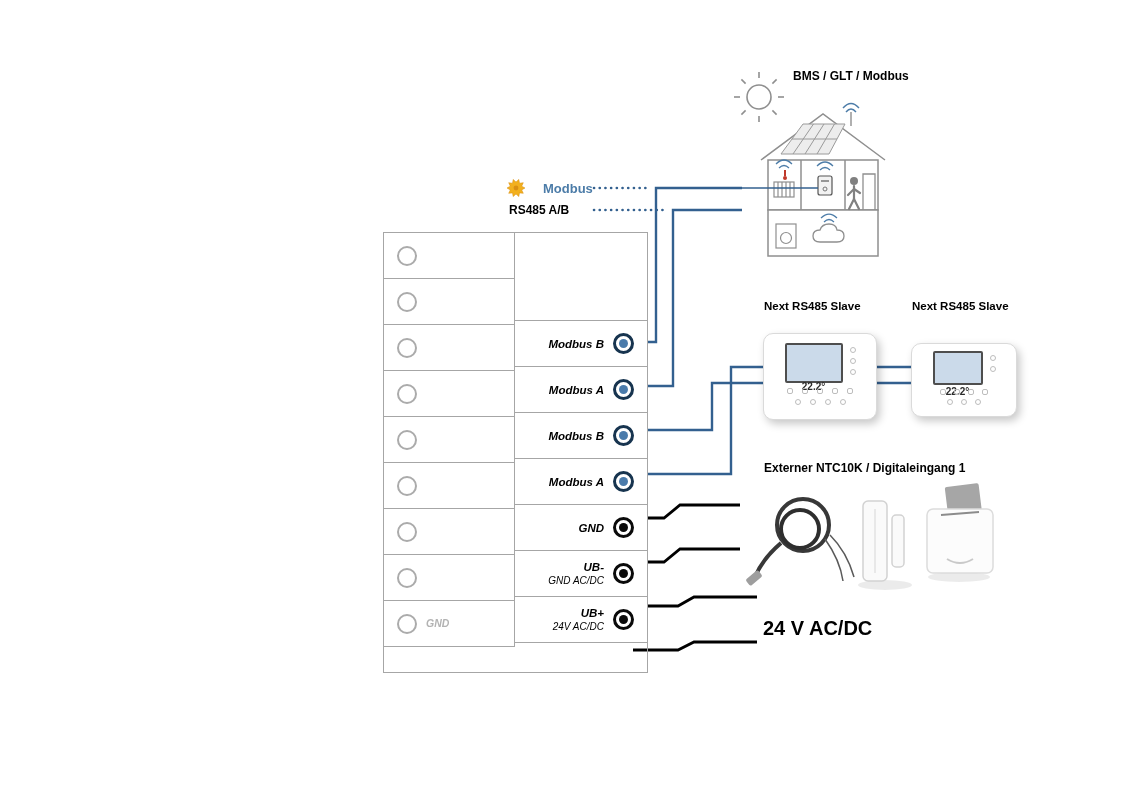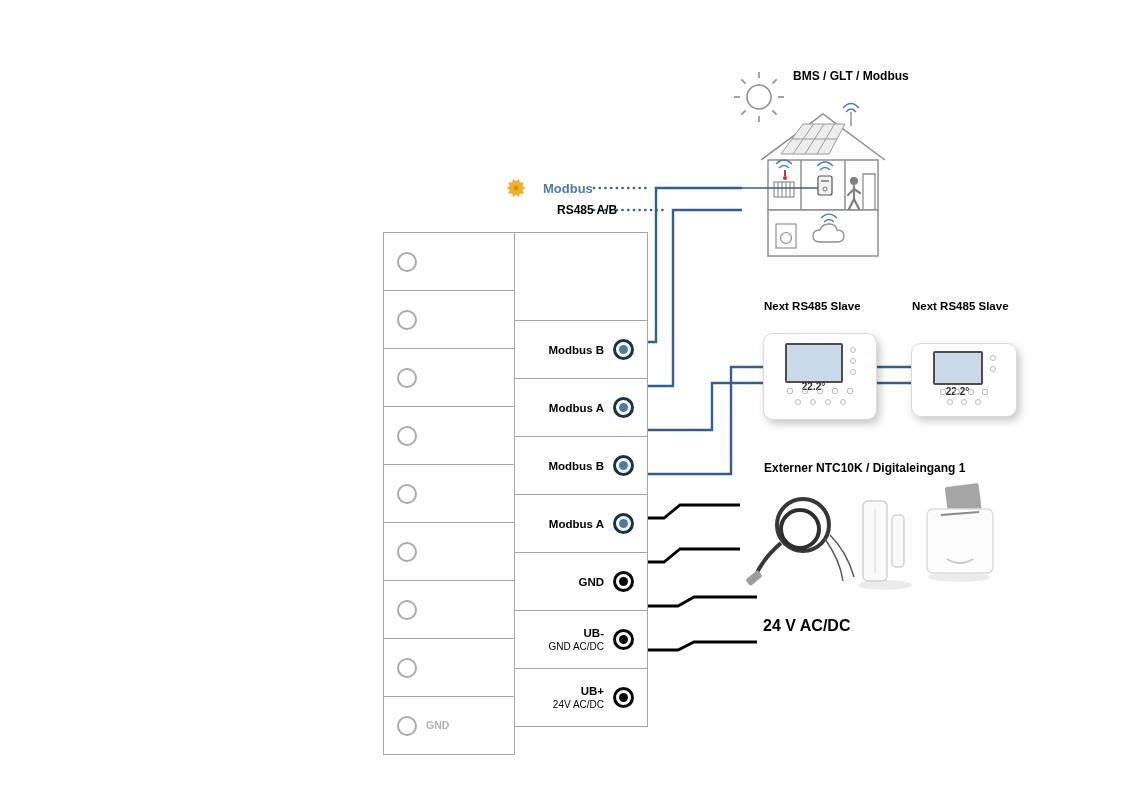--- a/index.html
+++ b/index.html
@@ -6,21 +6,21 @@
   html,body { width:1132px; height:800px; background:#ffffff; font-family:"Liberation Sans", sans-serif; }
   .canvas { position:relative; width:1132px; height:800px; background:#ffffff; overflow:hidden; }
   .abs { position:absolute; }
   svg.wires { position:absolute; left:0; top:0; pointer-events:none; }
 
   
   .touter { position:absolute; left:383px; top:232px; width:265px; height:441px; border:1px solid #A6A6A6; }
   .tcol { position:absolute; }
   .tcol.left  { left:383px; top:232px; width:132px; }
   .tcol.right { left:514px; top:320px; width:134px; }
-  .trow { position:relative; height:59px; margin-top:-1px; border:1px solid #A6A6A6; background:#fff; display:flex; align-items:center; }
+  .trow { position:relative; height:47px; margin-top:-1px; border:1px solid #A6A6A6; background:#fff; display:flex; align-items:center;font-style:italic; }
   .trow:first-child { margin-top:0; }
   .lrow { gap:9px; padding-left:13px; }
   .lcircle { width:20px; height:20px; border-radius:50%; border:2px solid #ABABAB; background:#fff; flex:0 0 auto; }
   .llabel { font-size:10.5px; color:#B3B3B3; line-height:11px; white-space:nowrap; }
   .lmain { font-weight:bold; }
   .lsub { color:#C4C4C4; }
   .lsub:empty, .rsub:empty { display:none; }
   .rrow { justify-content:flex-end; gap:9px; padding-right:13px; }
   .rlabel { text-align:right; line-height:12px; }
   .rmain { font-size:11.5px; font-weight:bold; color:#000; white-space:nowrap; }
@@ -30,22 +30,22 @@
   .connector.blue::after  { content:""; width:9px; height:9px; border-radius:50%; background:#4A7BAB; }
   .connector.black { border:3px solid #0A0A0A; }
   .connector.black::after { content:""; width:9px; height:9px; border-radius:50%; background:#0A0A0A; }
 
   
   .lbl { position:absolute; font-weight:bold; color:#000; white-space:nowrap; }
   .lbl-bms      { left:793px; top:69px;  font-size:12px; }
   .lbl-slave1   { left:764px; top:300px; font-size:11.5px; }
   .lbl-slave2   { left:912px; top:300px; font-size:11.5px; }
   .lbl-external { left:764px; top:461px; font-size:12px; }
-  .lbl-voltage  { left:763px; top:617px; font-size:16px;text-align:center; }
-  .lbl-rs485    { left:509px; top:203px; font-size:12px;margin-left:48px; }
+  .lbl-voltage  { left:763px; top:617px; font-size:20px;text-align:center; }
+  .lbl-rs485    { left:509px; top:203px; font-size:12px; }
   .modbus-logo  { position:absolute; left:507px; top:179px; display:flex; align-items:center; gap:18px; }
   .modbus-text  { font-size:13px; font-weight:bold; color:#4C7CA8; }
 
   
   .device { position:absolute; background:#fff; border:1px solid #DADADA; border-radius:10px;
             box-shadow:3px 4px 8px rgba(0,0,0,0.22); display:flex; flex-direction:column; align-items:center; }
   .device1 { left:763px; top:333px; width:114px; height:87px; padding-top:9px; }
   .device2 { left:911px; top:343px; width:106px; height:74px; padding-top:7px; }
   .device-top { display:flex; align-items:flex-start; gap:7px; }
   .side-col { display:flex; flex-direction:column; gap:5px; padding-top:4px; }

